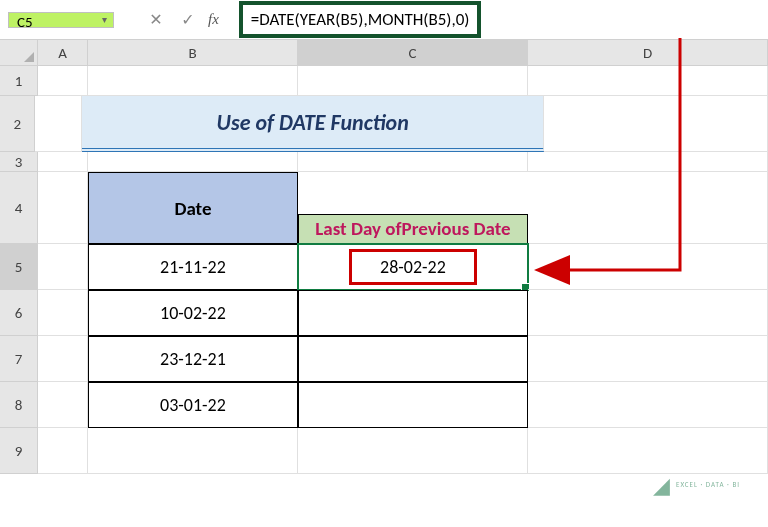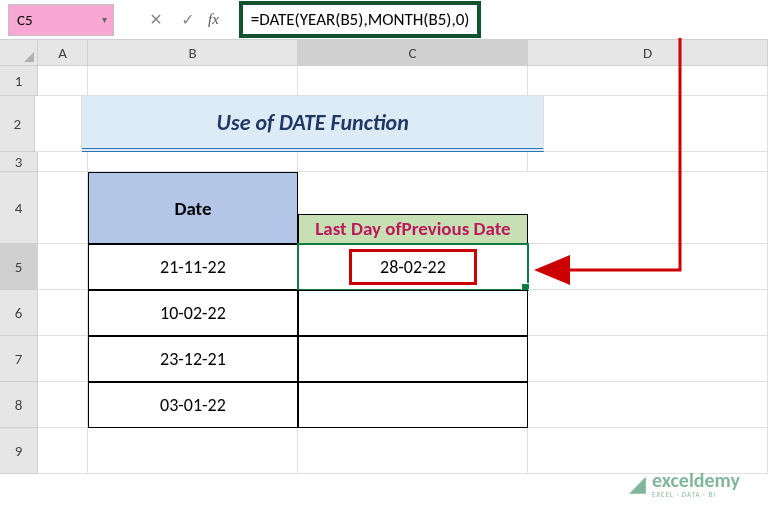--- a/index.html
+++ b/index.html
@@ -16,25 +16,25 @@
     .formula-bar-row {
       height: 40px;
       display: flex;
       align-items: center;
       border-bottom: 1px solid #d0d0d0;
       background: #fff;
       padding: 4px 8px;
     }
     .name-box {
       width: 106px;
-      height: 32px;
+      height: 16px;
       border: 1px solid #c0c0c0;
-      background: #f9a8d4;
-      display: flex;
-      align-items: center;
+      background: #bef264;
+      display: flex;
+      align-items: flex-start;
       padding: 0 8px;
       font-size: 15px;
       position: relative;
     }
     .name-box-chevron {
       position: absolute;
       right: 6px;
       font-size: 10px;
       color: #666;
     }
@@ -377,16 +377,15 @@
     <marker id="arrowhead" markerWidth="12" markerHeight="10" refX="10" refY="5" orient="auto">
       <polygon points="0 0, 12 5, 0 10" fill="#cc0000"></polygon>
     </marker>
   </defs>
   <path d="M 680 38 L 680 270 L 540 270" stroke="#cc0000" stroke-width="3" fill="none" marker-end="url(#arrowhead)"></path>
 </svg>
 
 <div class="watermark">
   <span class="watermark-icon">◢</span>
   <div class="watermark-col">
-    <span class="watermark-text">exceldemy</span>
     <span class="watermark-sub">EXCEL · DATA · BI</span>
   </div>
 </div>
 
 </body></html>

